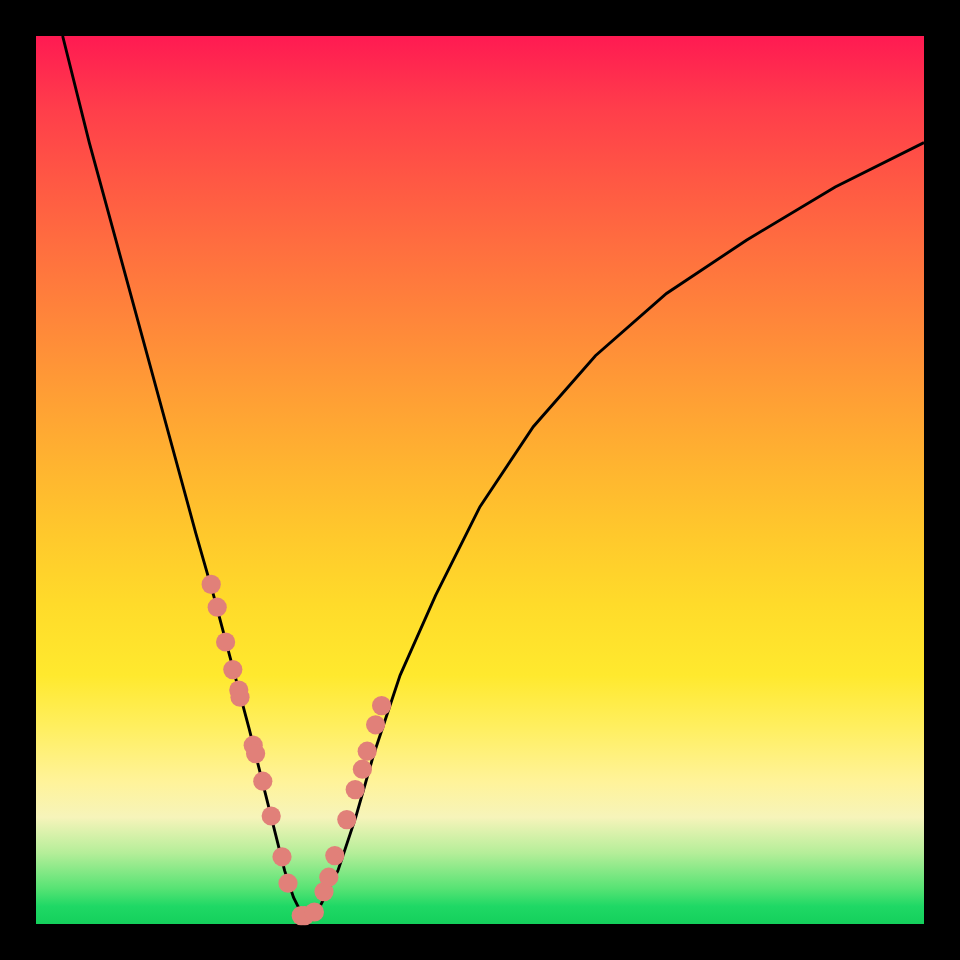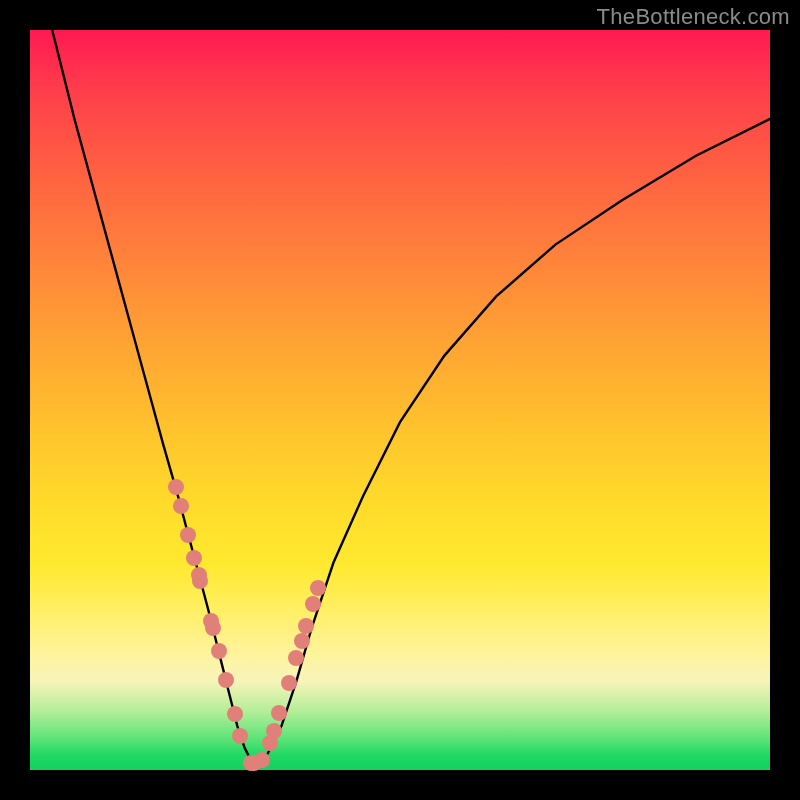--- a/index.html
+++ b/index.html
@@ -67,21 +67,20 @@
     font-size: 22px;
     font-weight: 500;
     letter-spacing: 0.3px;
     font-family: Arial, Helvetica, sans-serif;
   }
 </style>
 </head>
 <body>
 
 <div class="stage">
-  <div class="watermark">TheBottleneck.com</div>
   <div class="plot-area">
     <svg class="curve-layer" viewBox="0 0 740 740" preserveAspectRatio="none">
       <path id="curve-path" fill="none" stroke="#000000" stroke-width="2.4" d="M22.20 0.00 L44.40 88.80 L66.60 170.20 L88.80 251.60 L111.00 333.00 L133.20 414.40 L148.00 466.20 L162.80 521.70 L177.60 577.20 L185.00 606.80 L192.40 636.40 L199.80 666.00 L207.20 695.60 L214.60 717.80 L222.00 732.60 L229.40 732.60 L236.80 725.20 L251.60 695.60 L266.40 651.20 L281.20 599.40 L303.40 532.80 L333.00 466.20 L370.00 392.20 L414.40 325.60 L466.20 266.40 L525.40 214.60 L592.00 170.20 L666.00 125.80 L740.00 88.80"></path>
     </svg>
     <div id="markers-layer">
         <div class="marker" style="left: 145.78px; top: 456.58px;"></div>
         <div class="marker" style="left: 150.96px; top: 475.82px;"></div>
         <div class="marker" style="left: 158.36px; top: 504.68px;"></div>
         <div class="marker" style="left: 164.28px; top: 527.62px;"></div>
         <div class="marker" style="left: 168.72px; top: 545.38px;"></div>

